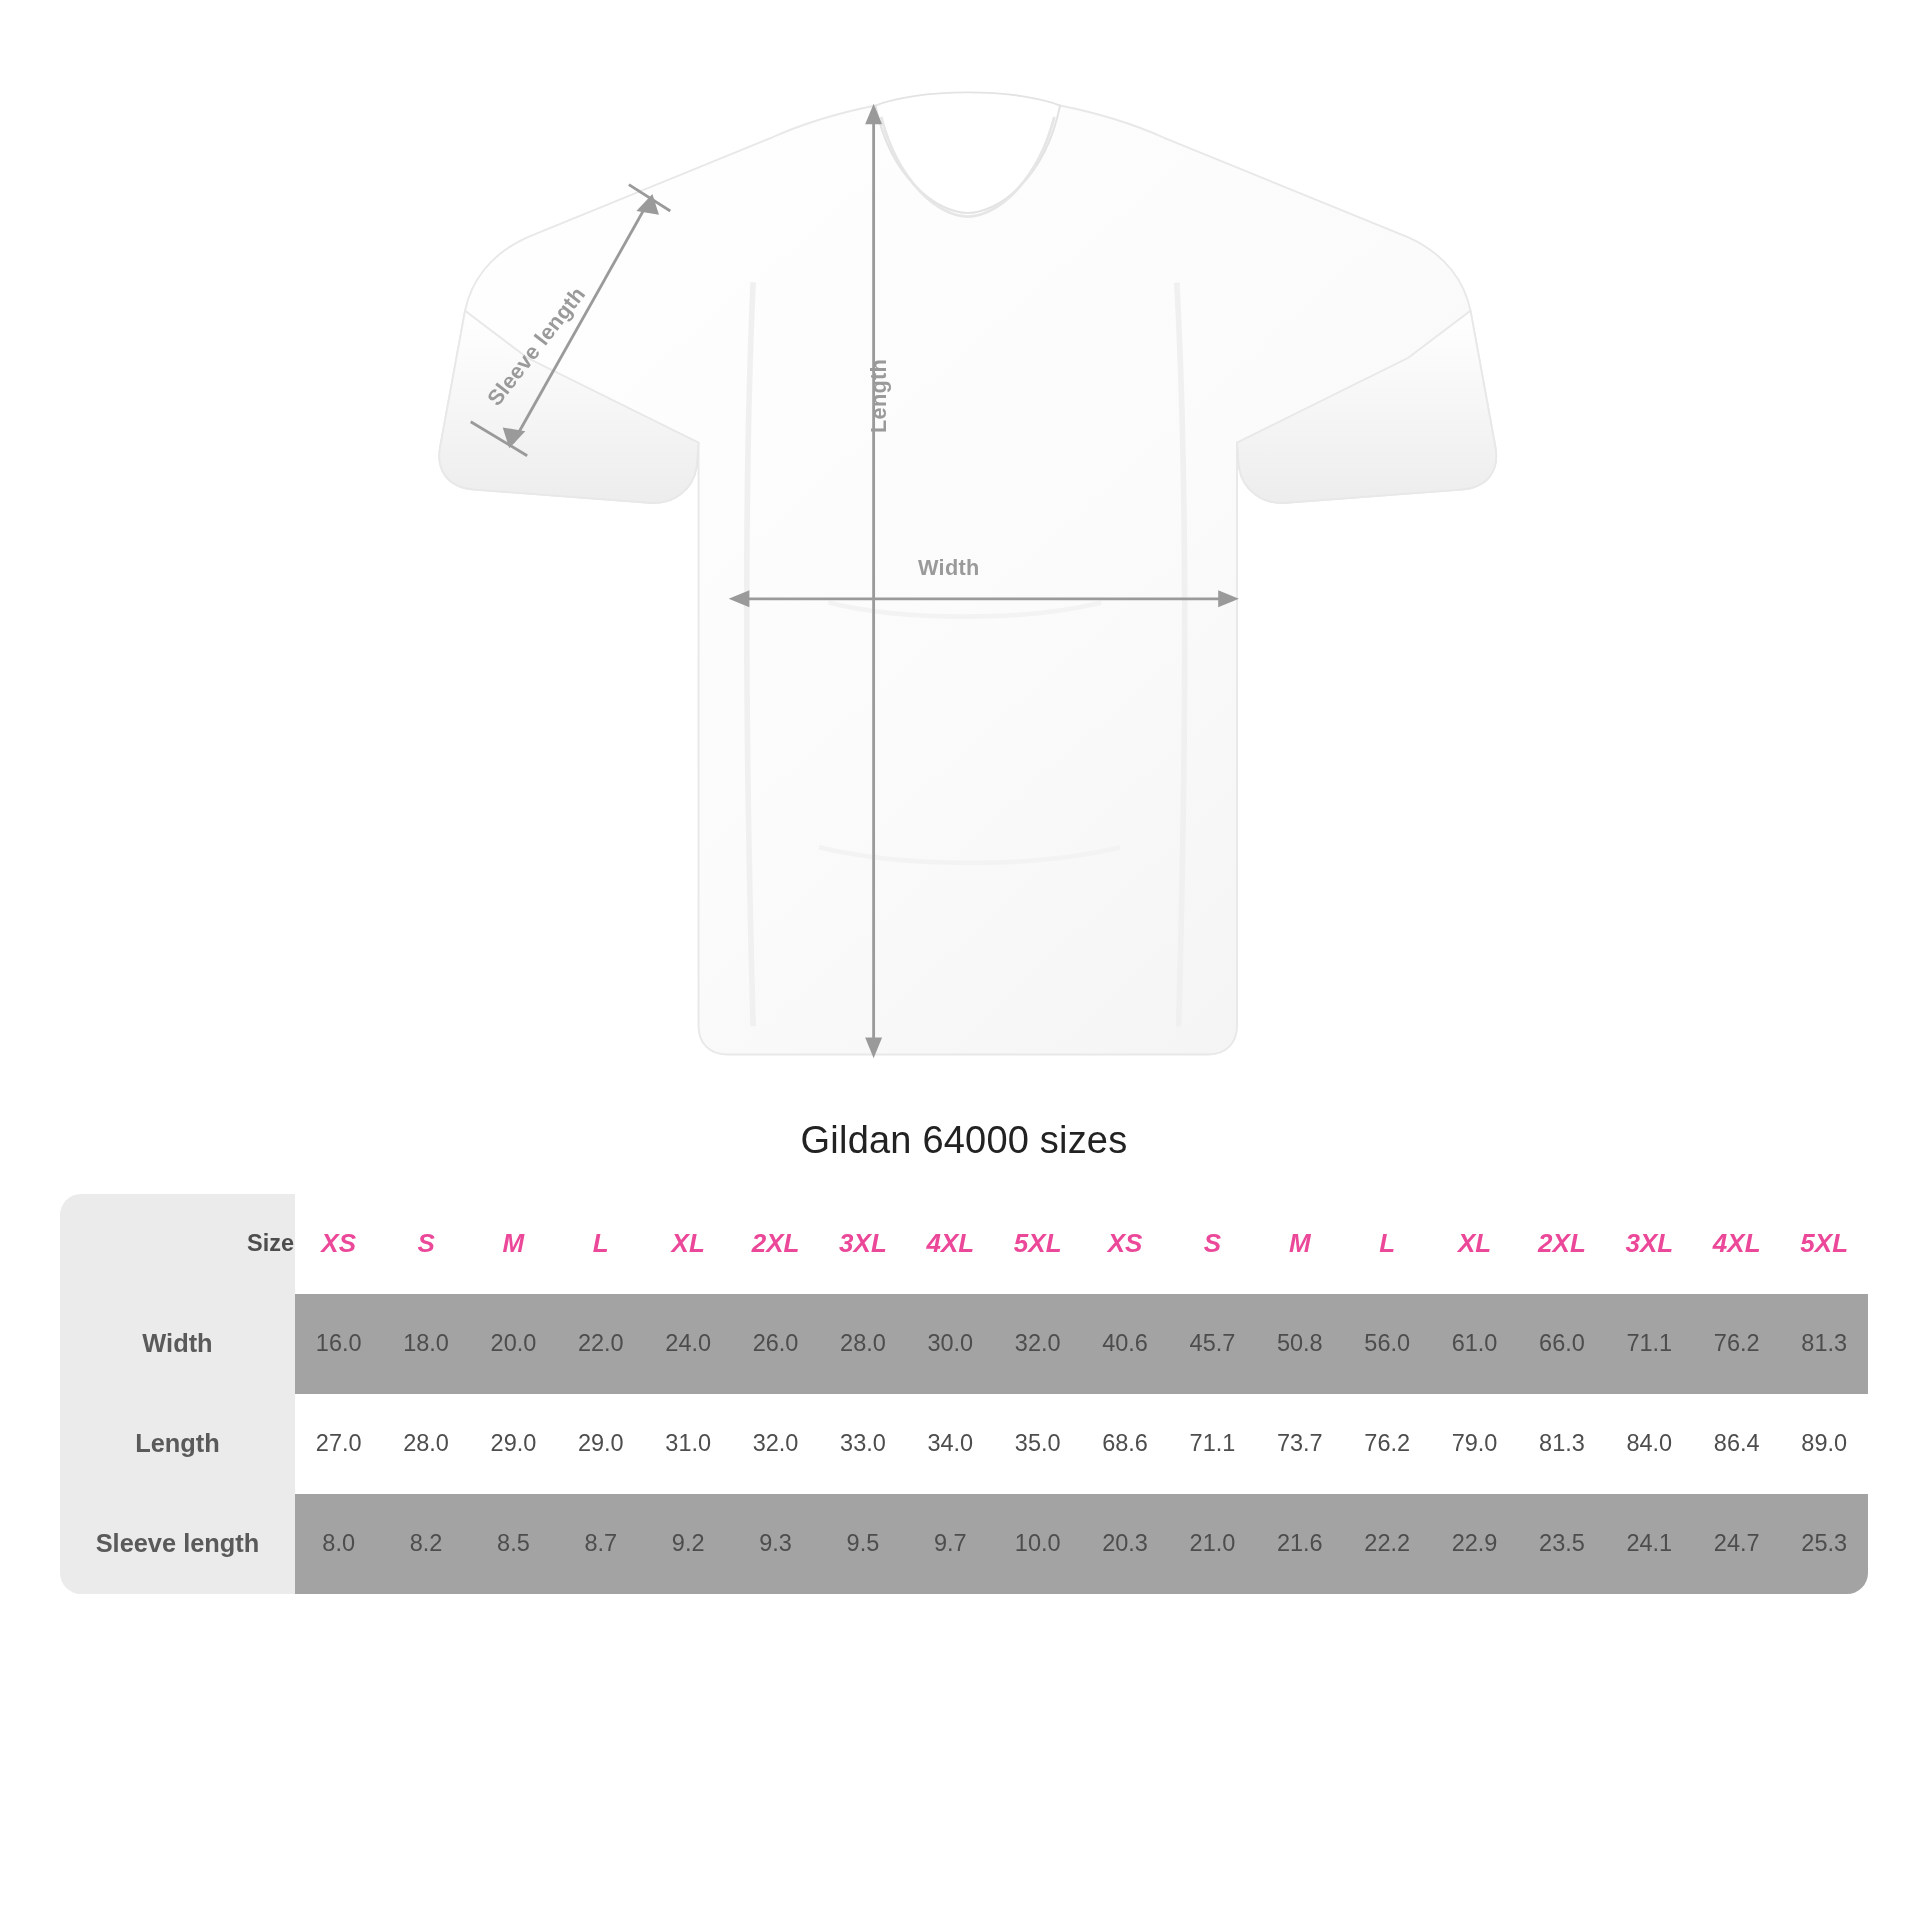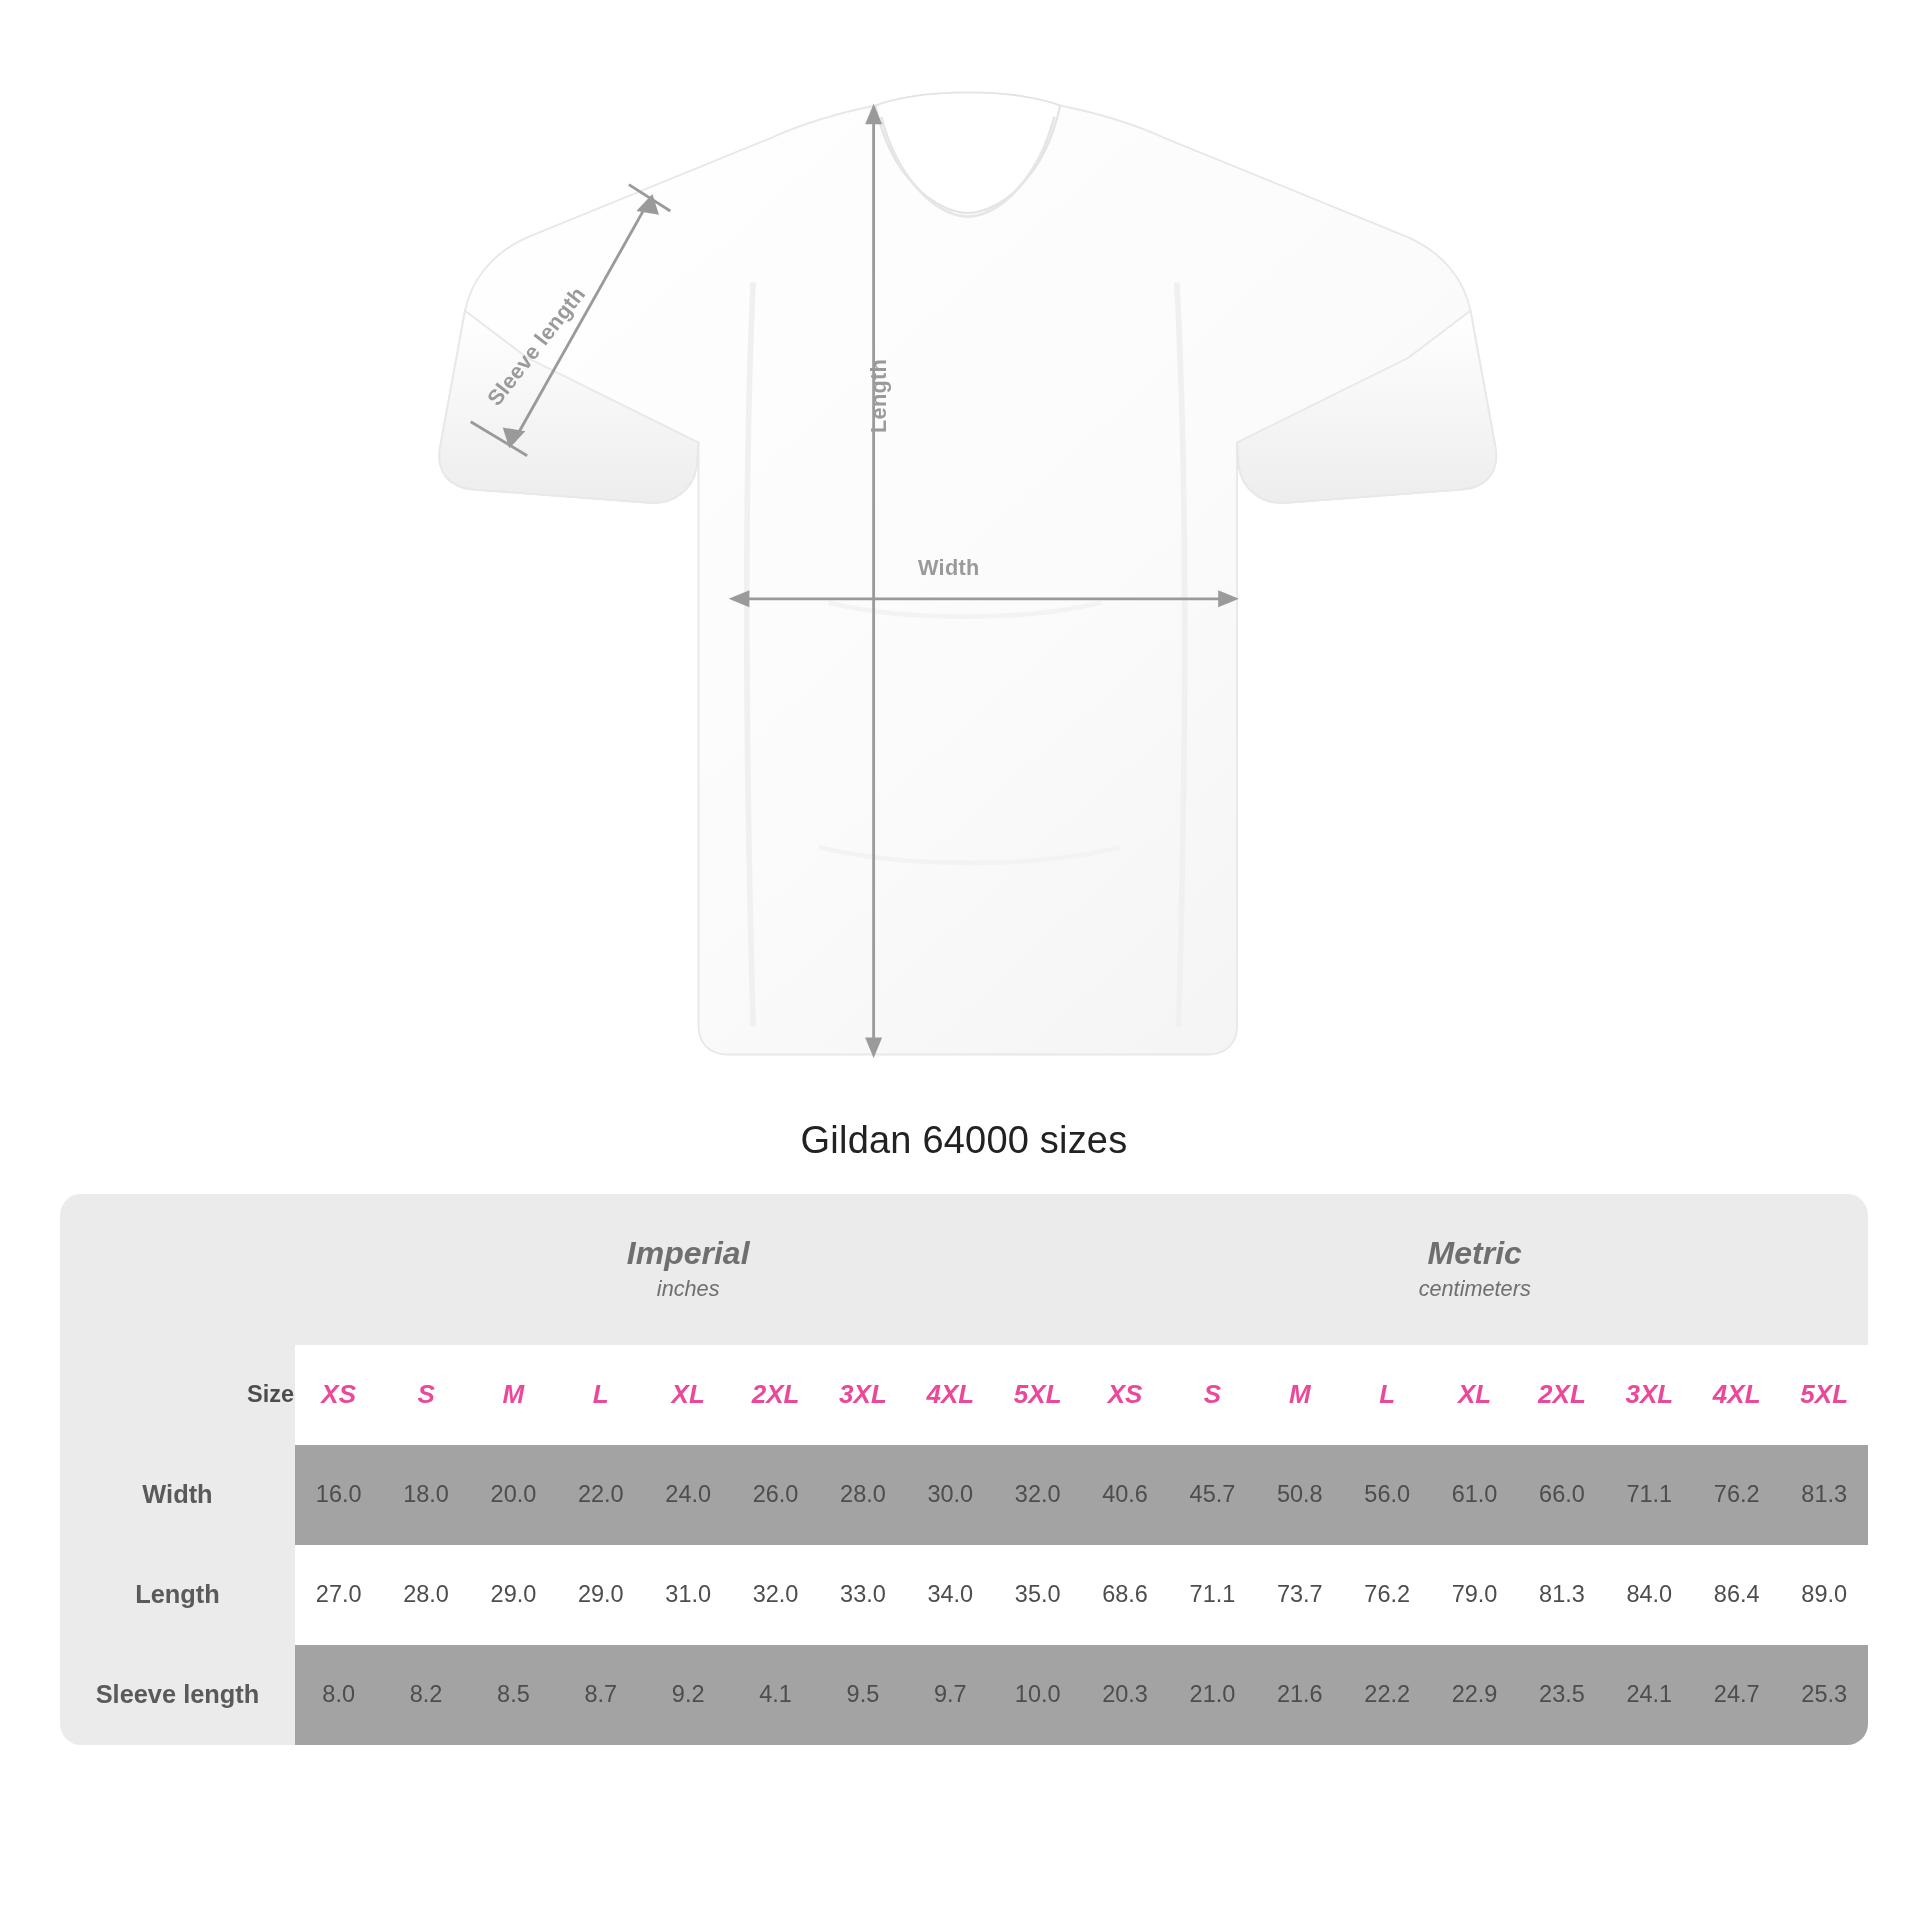--- a/index.html
+++ b/index.html
@@ -272,31 +272,20 @@
           <col>
           <col>
           <col>
           <col>
           <col>
           <col>
           <col>
           <col>
       </colgroup>
       <tbody>
-        <tr class="unit-row">
-          <td></td>
-          <td colspan="9">
-            <div class="unit-name">Imperial</div>
-            <div class="unit-sub">inches</div>
-          </td>
-          <td colspan="9">
-            <div class="unit-name">Metric</div>
-            <div class="unit-sub">centimeters</div>
-          </td>
-        </tr>
 
         <tr class="size-row">
           <td class="row-head">Size</td>
           <td class="size-name vline">XS</td>
           <td class="size-name vline">S</td>
           <td class="size-name vline">M</td>
           <td class="size-name vline">L</td>
           <td class="size-name vline">XL</td>
           <td class="size-name vline">2XL</td>
           <td class="size-name vline">3XL</td>
@@ -357,21 +346,21 @@
           <td class="vline">89.0</td>
         </tr>
 
         <tr class="data-row alt">
           <td class="row-head">Sleeve length</td>
           <td class="vline">8.0</td>
           <td class="vline">8.2</td>
           <td class="vline">8.5</td>
           <td class="vline">8.7</td>
           <td class="vline">9.2</td>
-          <td class="vline">4.1</td>
+          <td class="vline">9.3</td>
           <td class="vline">9.5</td>
           <td class="vline">9.7</td>
           <td class="vline">10.0</td>
           <td class="vline">20.3</td>
           <td class="vline">21.0</td>
           <td class="vline">21.6</td>
           <td class="vline">22.2</td>
           <td class="vline">22.9</td>
           <td class="vline">23.5</td>
           <td class="vline">24.1</td>

